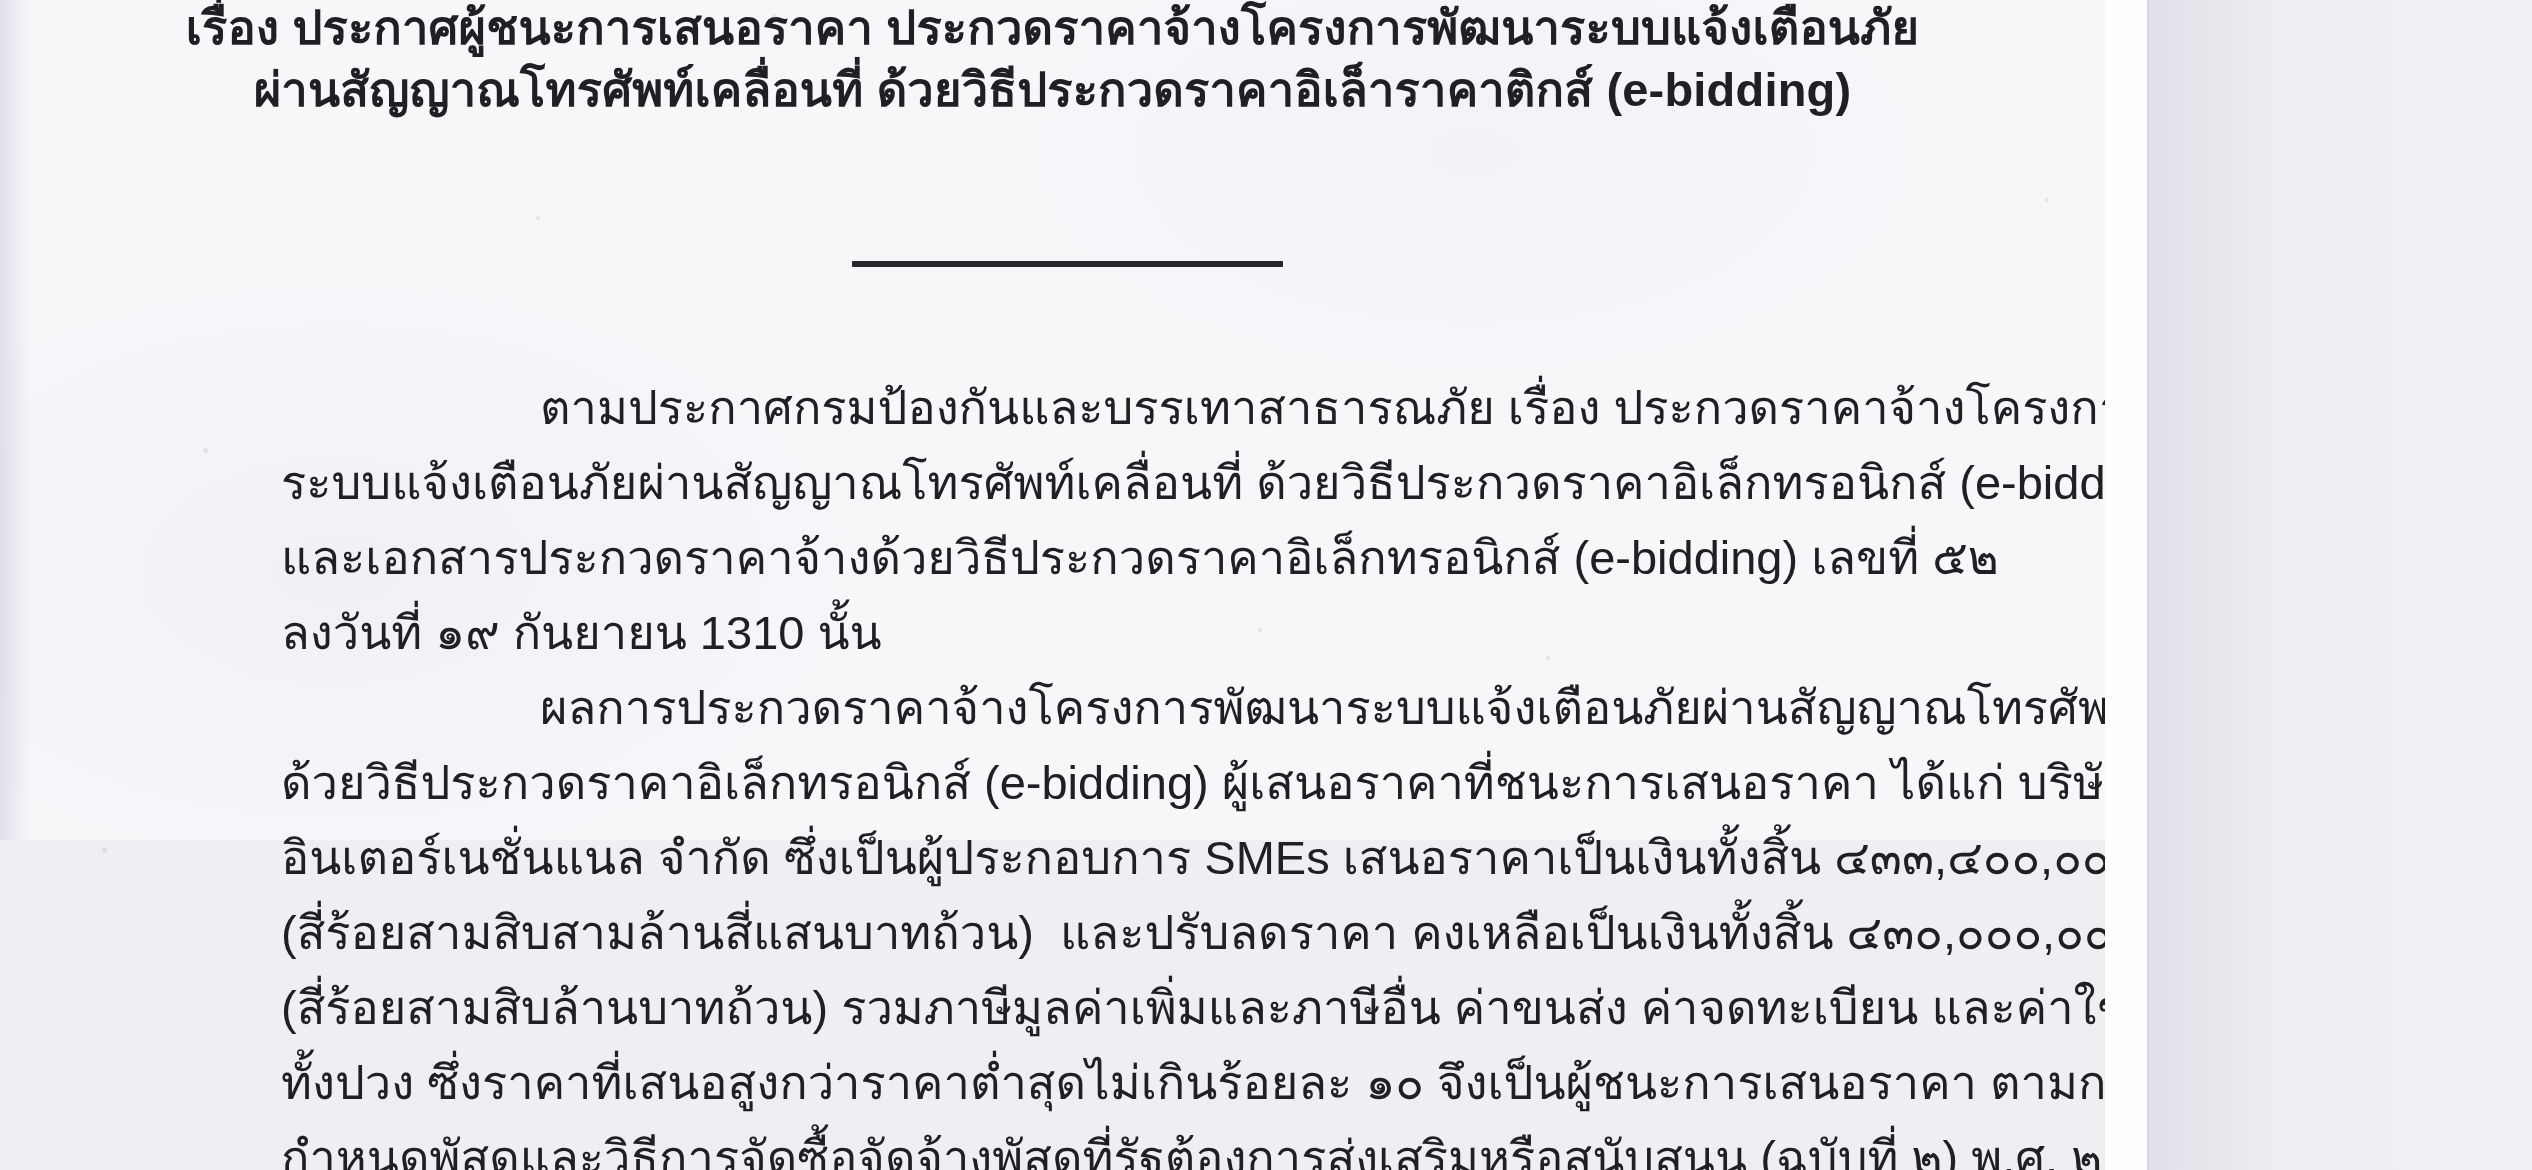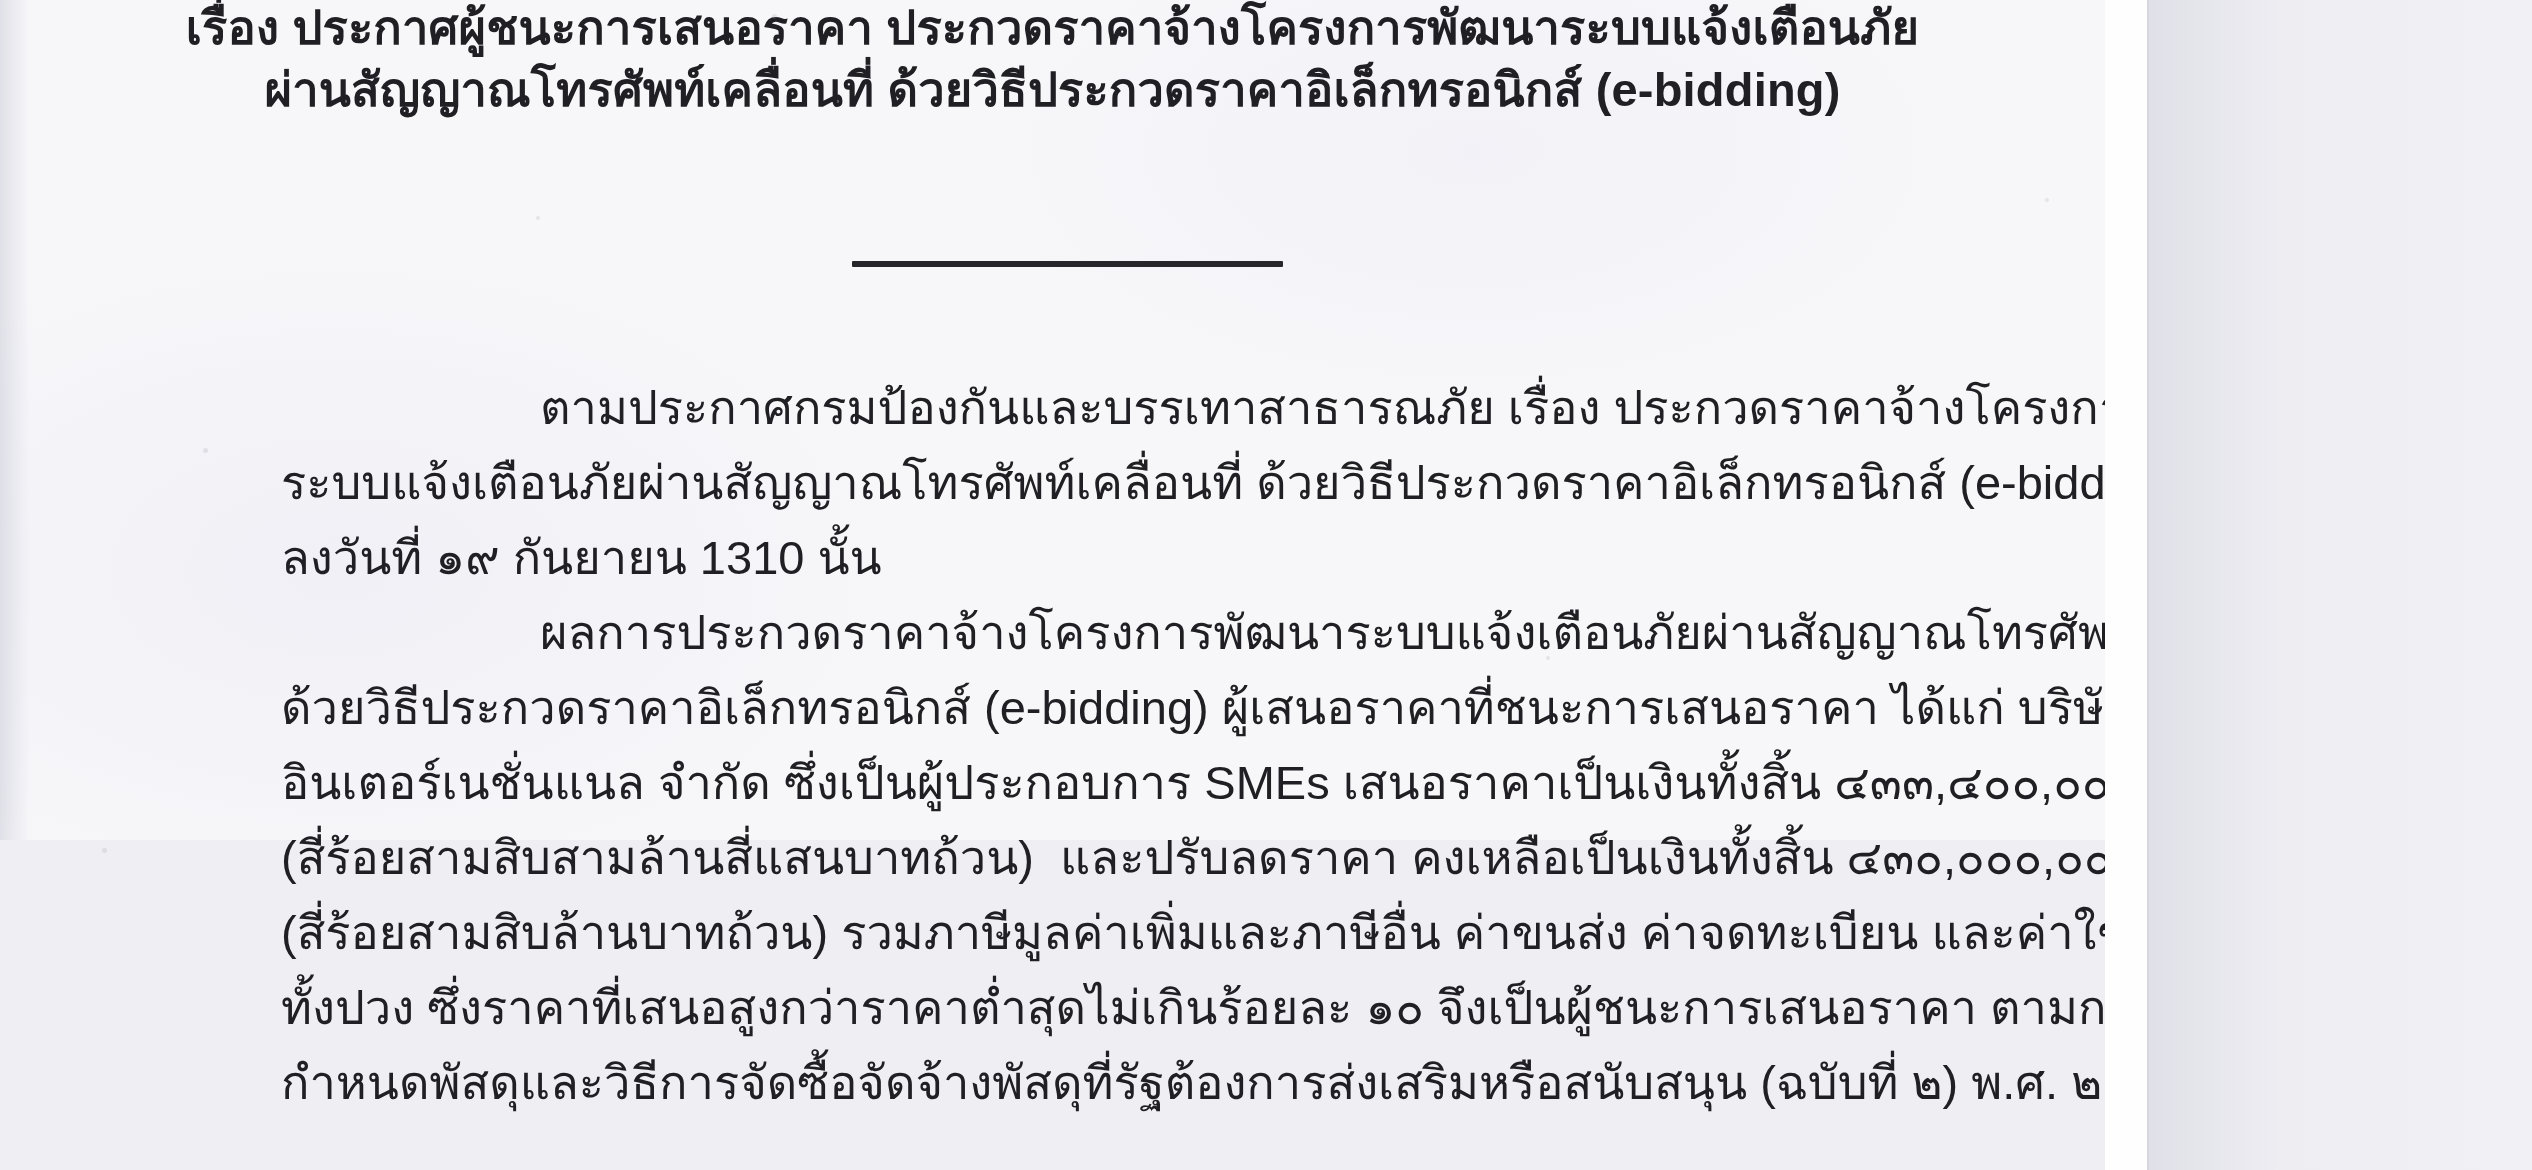--- a/index.html
+++ b/index.html
@@ -72,27 +72,28 @@
 </style>
 </head>
 <body>
 
 <div style="position:absolute;inset:0;">
 
   <div class="page">
 
     <div class="title-line t1">เรื่อง ประกาศผู้ชนะการเสนอราคา ประกวดราคาจ้างโครงการพัฒนาระบบแจ้งเตือนภัย</div>
 
-    <div class="title-line t2">ผ่านสัญญาณโทรศัพท์เคลื่อนที่ ด้วยวิธีประกวดราคาอิเล็กทรอนิกส์ (e-bidding)</div>
+    <div class="title-line t2">ผ่านสัญญาณโทรศัพท์เคลื่อนที่ ด้วยวิธีประกวดราคาอิเล็าราคาติกส์ (e-bidding)</div>
 
     <div class="divider"></div>
 
     <div class="body-block">
       <div class="bline indent">ตามประกาศกรมป้องกันและบรรเทาสาธารณภัย เรื่อง ประกวดราคาจ้างโครงการพัฒนา</div>
       <div class="bline">ระบบแจ้งเตือนภัยผ่านสัญญาณโทรศัพท์เคลื่อนที่ ด้วยวิธีประกวดราคาอิเล็กทรอนิกส์ (e-bidding)</div>
+      <div class="bline">และเอกสารประกวดราคาจ้างด้วยวิธีประกวดราคาอิเล็กทรอนิกส์ (e-bidding) เลขที่ ๕๒</div>
       <div class="bline">ลงวันที่ ๑๙ กันยายน 1310 นั้น</div>
       <div class="bline indent">ผลการประกวดราคาจ้างโครงการพัฒนาระบบแจ้งเตือนภัยผ่านสัญญาณโทรศัพท์เคลื่อนที่</div>
       <div class="bline">ด้วยวิธีประกวดราคาอิเล็กทรอนิกส์ (e-bidding) ผู้เสนอราคาที่ชนะการเสนอราคา ได้แก่ บริษัท เรย์แด้นท์</div>
       <div class="bline">อินเตอร์เนชั่นแนล จำกัด ซึ่งเป็นผู้ประกอบการ SMEs เสนอราคาเป็นเงินทั้งสิ้น ๔๓๓,๔๐๐,๐๐๐.๐๐ บาท</div>
       <div class="bline">(สี่ร้อยสามสิบสามล้านสี่แสนบาทถ้วน)  และปรับลดราคา คงเหลือเป็นเงินทั้งสิ้น ๔๓๐,๐๐๐,๐๐๐.๐๐ บาท</div>
       <div class="bline">(สี่ร้อยสามสิบล้านบาทถ้วน) รวมภาษีมูลค่าเพิ่มและภาษีอื่น ค่าขนส่ง ค่าจดทะเบียน และค่าใช้จ่ายอื่น ๆ</div>
       <div class="bline">ทั้งปวง ซึ่งราคาที่เสนอสูงกว่าราคาต่ำสุดไม่เกินร้อยละ ๑๐ จึงเป็นผู้ชนะการเสนอราคา ตามกฎกระทรวง</div>
       <div class="bline">กำหนดพัสดุและวิธีการจัดซื้อจัดจ้างพัสดุที่รัฐต้องการส่งเสริมหรือสนับสนุน (ฉบับที่ ๒) พ.ศ. ๒๕๖๓</div>
     </div>
 

